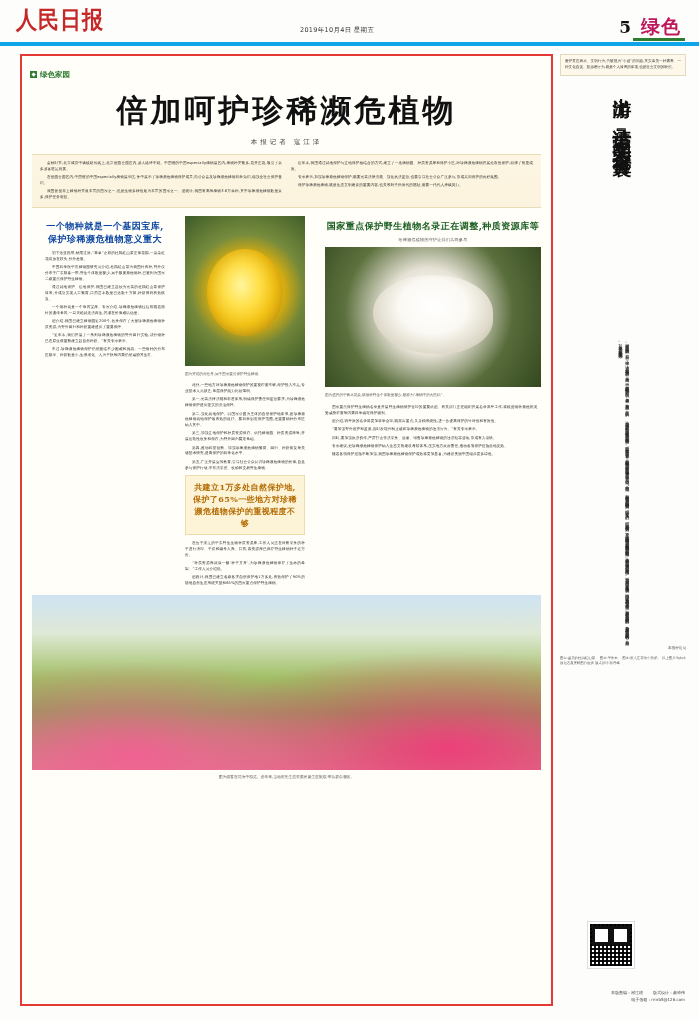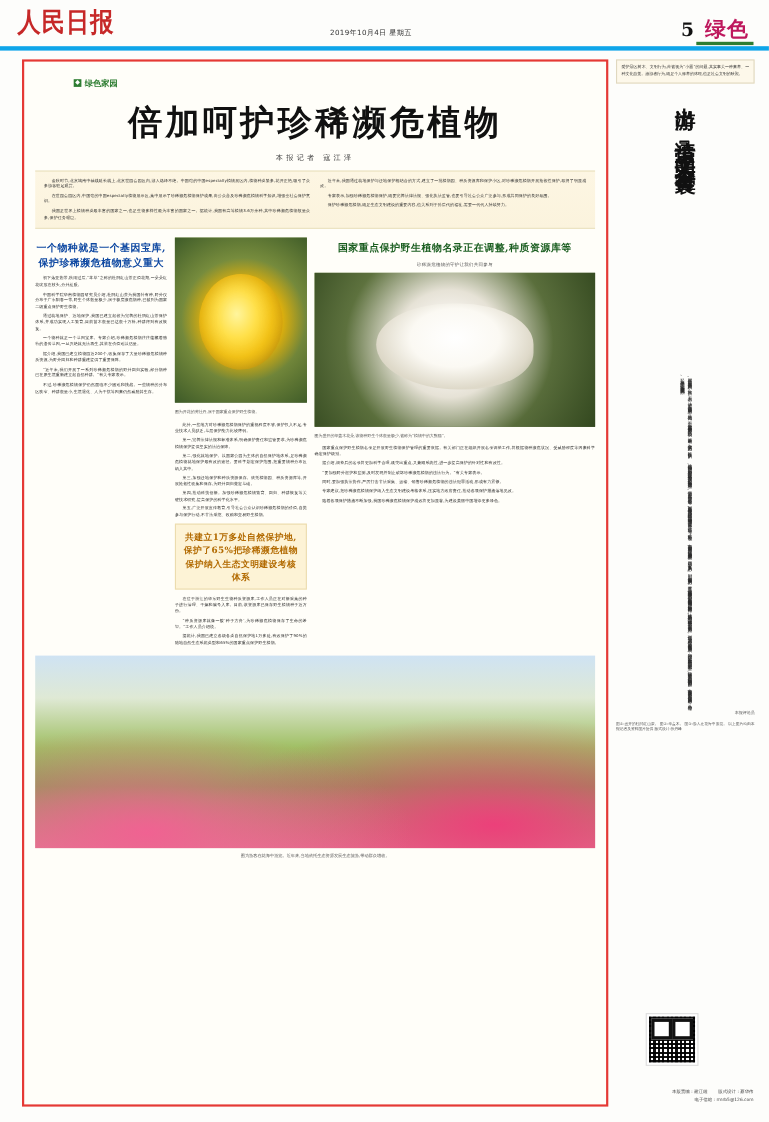--- a/index.html
+++ b/index.html
@@ -74,21 +74,21 @@
   .col-label {
     display: inline-flex; align-items: center; gap: 3px;
     font-size: 7.5px; color: #2e7d32; font-weight: bold;
   }
   .col-label .mark {
     display: inline-block;
     width: 7px; height: 7px; background: #2e7d32;
     color: #fff; font-size: 5.5px; line-height: 7px; text-align: center;
   }
 
-  .label-row { padding: 5px 0 0 8px; margin-left: 37px; }
+  .label-row { padding: 5px 0 0 8px; }
 
   
   h1.headline {
     text-align: center;
     font-family: "DejaVu Serif", "Liberation Serif", serif;
     font-size: 31px;
     font-weight: bold;
     color: #111;
     letter-spacing: 3px;
     margin: 10px 0 6px 0;
@@ -120,21 +120,21 @@
   }
   .ptext.indent { text-indent: 7px; }
   .ptext + .ptext { margin-top: 2.5px; }
 
   
   .main-grid {
     display: flex;
     gap: 7px;
     padding: 0 10px 8px 10px;
   }
-  .mc { width: 120px; }
+  .mc { width: 120px; margin-left: 13px; }
   .mc-wide { flex: 1; }
 
   .subhead {
     font-family: "DejaVu Serif", "Liberation Serif", serif;
     font-size: 9px; font-weight: bold; color: #0d47a1;
     line-height: 1.5;
     text-align: center;
     letter-spacing: 0.5px;
     margin: 4px 0 4px 0;
   }
@@ -338,21 +338,21 @@
         <div class="mc">
           <div class="photo peony"></div>
           <div class="photo-caption">图为开花的黄牡丹,属于国家重点保护野生植物。</div>
           <p class="ptext indent">此外,一些地方对珍稀濒危植物保护的重视程度不够,保护投入不足,专业技术人员缺乏,基层保护能力比较薄弱。</p>
           <p class="ptext indent">第一,完善法律法规和标准体系,明确保护责任和监管要求,为珍稀濒危植物保护提供坚实的法治保障。</p>
           <p class="ptext indent">第二,强化就地保护。以国家公园为主体的自然保护地体系,是珍稀濒危植物就地保护最有效的途径。要科学划定保护范围,把重要物种分布区纳入其中。</p>
           <p class="ptext indent">第三,加强迁地保护和种质资源保存。依托植物园、种质资源库等,开展抢救性收集和保存,为野外回归奠定基础。</p>
           <p class="ptext indent">第四,推动科技创新。加强珍稀濒危植物繁育、回归、种群恢复等关键技术研究,提高保护的科学化水平。</p>
           <p class="ptext indent">第五,广泛开展宣传教育,引导社会公众认识珍稀濒危植物的价值,自觉参与保护行动,不非法采挖、收购和交易野生植物。</p>
           <div class="pull">
-            <div class="t">共建立1万多处自然保护地,保护了65%把珍稀濒危植物保护纳入生态文明建设考核体系</div>
+            <div class="t">共建立1万多处自然保护地,保护了65%一些地方对珍稀濒危植物保护的重视程度不够</div>
           </div>
           <p class="ptext indent">在位于浙江的华东野生生物种质资源库,工作人员正在对新采集的种子进行清理、干燥和编号入库。目前,该资源库已保存野生植物种子近万份。</p>
           <p class="ptext indent">“种质资源库就像一艘‘种子方舟’,为珍稀濒危植物保存了生命的希望。”工作人员介绍说。</p>
           <p class="ptext indent">据统计,我国已建立各级各类自然保护地1万多处,有效保护了90%的陆地自然生态系统类型和65%的国家重点保护野生植物。</p>
         </div>
 
         <div class="mc mc-wide">
           <div class="subhead green">国家重点保护野生植物名录正在调整,种质资源库等</div>
           <div class="subcap">珍稀濒危植物的守护让我们共同参与</div>
           <div class="photo magnolia"></div>

